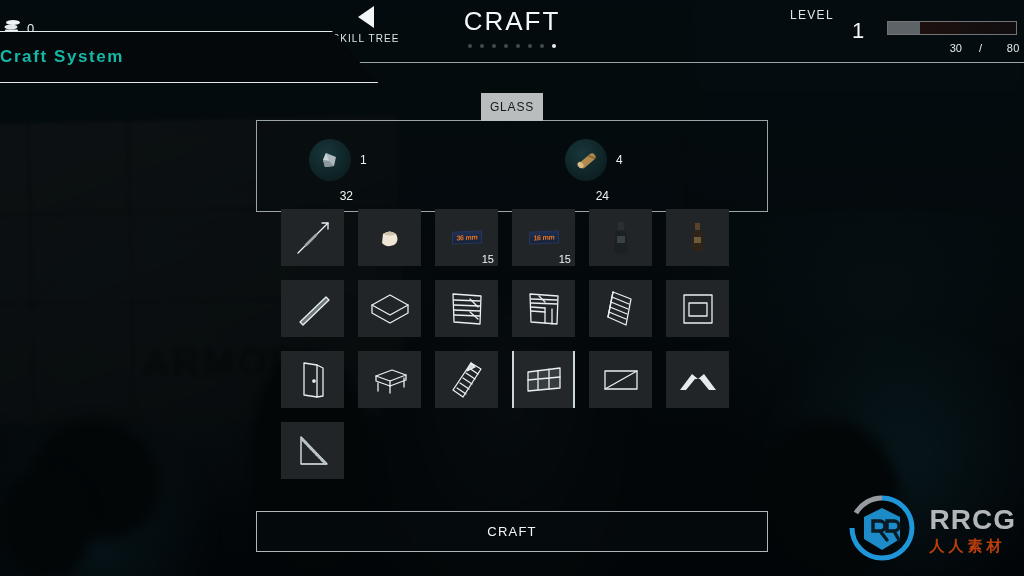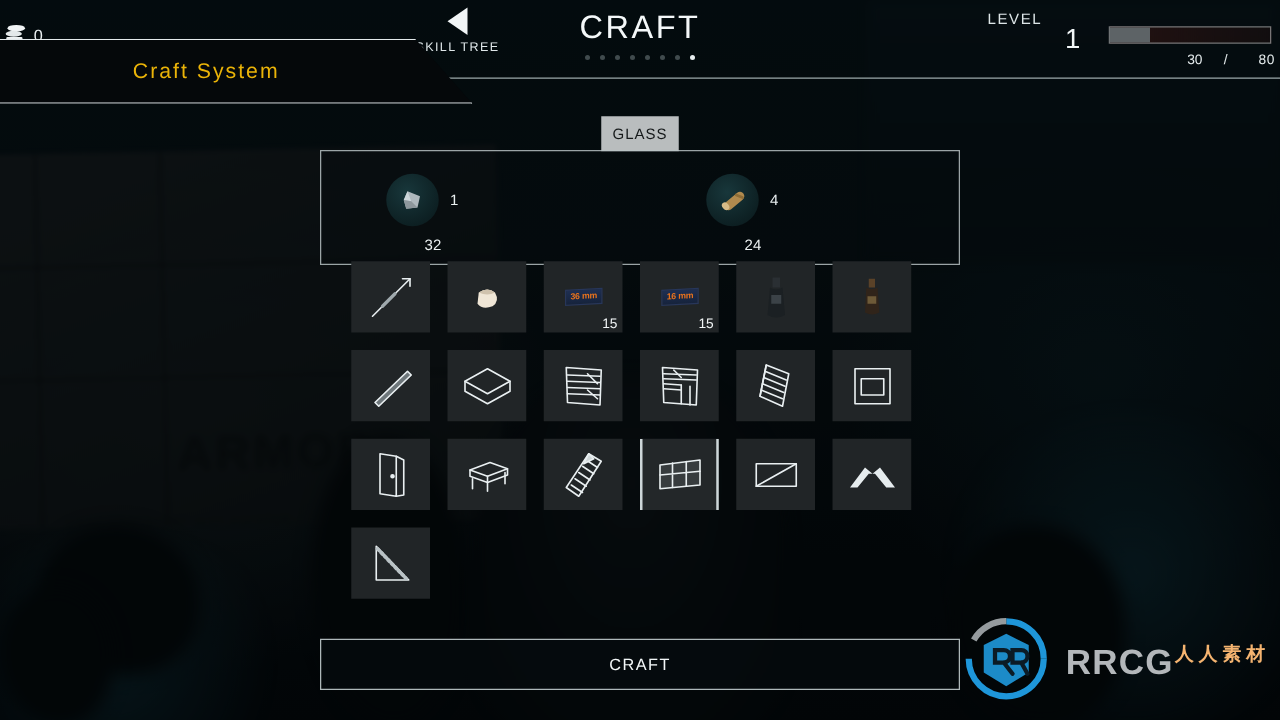--- a/index.html
+++ b/index.html
@@ -125,22 +125,22 @@
   
   #banner {
     position: absolute; left: 0; top: 31px; width: 378px; height: 52px;
     background: #05080a;
     border: 1px solid #e3eaec;
     border-left: none;
     clip-path: polygon(0 0, 332px 0, 378px 100%, 0 100%);
     display: flex; align-items: center;
   }
   #banner-text {
-    width: 330px; text-align: center;
-    font-size: 17px; font-weight: normal; letter-spacing: 1.6px; color: #eab308;
+    width: 330px; text-align: left;
+    font-size: 17px; font-weight: bold; letter-spacing: 1.6px; color: #14b8a6;
   }
 
   
   #glass-tab {
     position: absolute; left: 481px; top: 93px; width: 62px; height: 28px;
     background: #b9bdbe; display: flex; align-items: center; justify-content: center;
     cursor: pointer;
   }
   #glass-tab-label {
     font-size: 12px; letter-spacing: 0.8px; color: #15191a;
@@ -207,27 +207,27 @@
     display: flex; align-items: center; justify-content: center;
     cursor: pointer;
   }
   #craft-btn-label { font-size: 13px; letter-spacing: 1.2px; color: #f3f7f8; }
 
   
   #watermark {
     position: absolute; right: 8px; bottom: 6px;
     display: flex; align-items: center; gap: 10px; opacity: 0.97;
   }
-  .wm-text { display: flex; flex-direction: row; gap: 1px; }
+  .wm-text { display: flex; flex-direction: column; gap: 1px; }
   .wm-main {
     font-size: 28px; font-weight: bold; letter-spacing: 1px;
     color: #b9bdc0;
   }
   .wm-sub {
-    font-size: 15px; font-weight: bold; letter-spacing: 4px; color: #fdba74;
+    font-size: 15px; font-weight: bold; letter-spacing: 4px; color: #c2410c;
   }
 </style>
 </head>
 <body>
 
 <div id="scene">
   <div class="bg-wall"></div>
   <div class="bg-shelf"></div>
 
   <div class="bg-poster">

